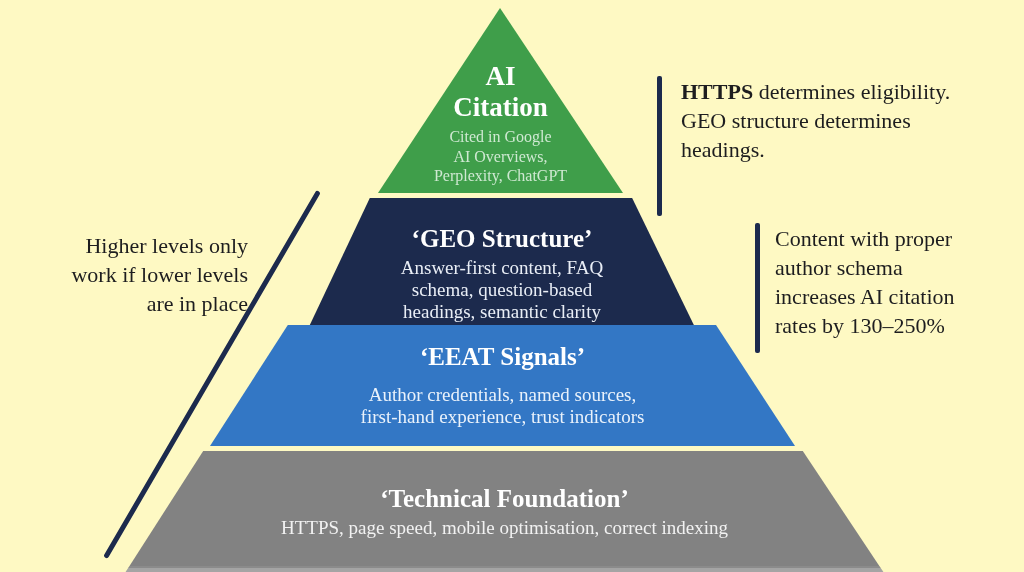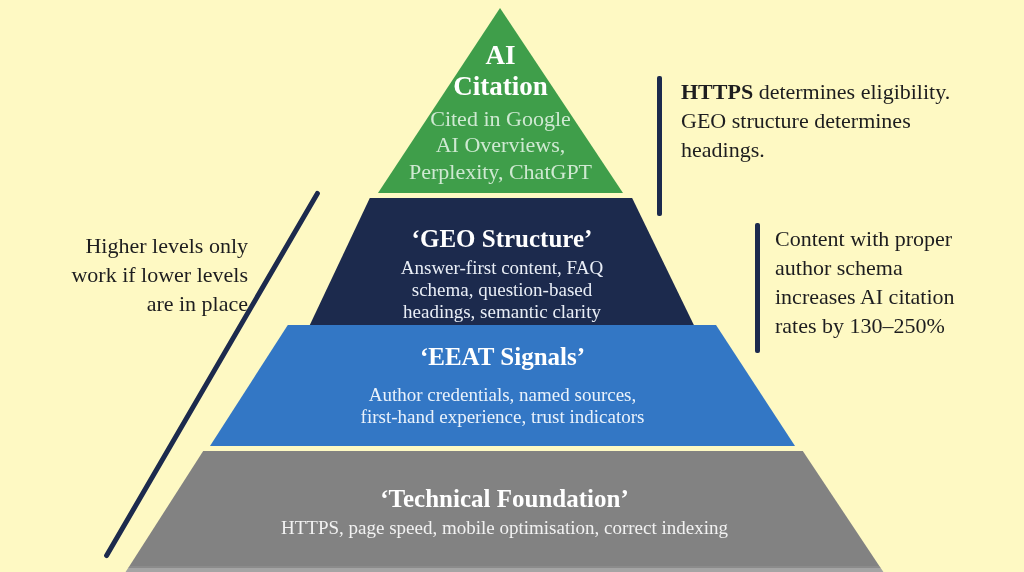--- a/index.html
+++ b/index.html
@@ -16,21 +16,21 @@
   }
   .lvl-title { font-weight:700; font-size:25px; line-height:1.15; white-space:pre-line; }
   .lvl-sub   { font-size:19px; line-height:1.16; white-space:pre-line; margin-top:4px; }
 
   .level-1 {
     left:378px; top:8px; width:245px; height:185px;
     clip-path:polygon(49.8% 0, 100% 100%, 0 100%);
     justify-content:flex-end; padding-bottom:8px; box-sizing:border-box;
   }
   .level-1 .lvl-title { font-size:27px; }
-  .level-1 .lvl-sub   { font-size:22px; line-height:1.2; color:#cfe9d2; }
+  .level-1 .lvl-sub   { font-size:16px; line-height:1.2; color:#cfe9d2; }
 
   .level-2 {
     left:298px; top:198px; width:408px; height:152px;
     clip-path:polygon(17.6% 0, 81.9% 0, 100% 100%, 0 100%);
   }
   .level-2 .lvl-sub { color:#e9eef6; }
 
   .level-3 {
     left:210px; top:325px; width:585px; height:121px;
     clip-path:polygon(13.3% 0, 86.5% 0, 100% 100%, 0 100%);

